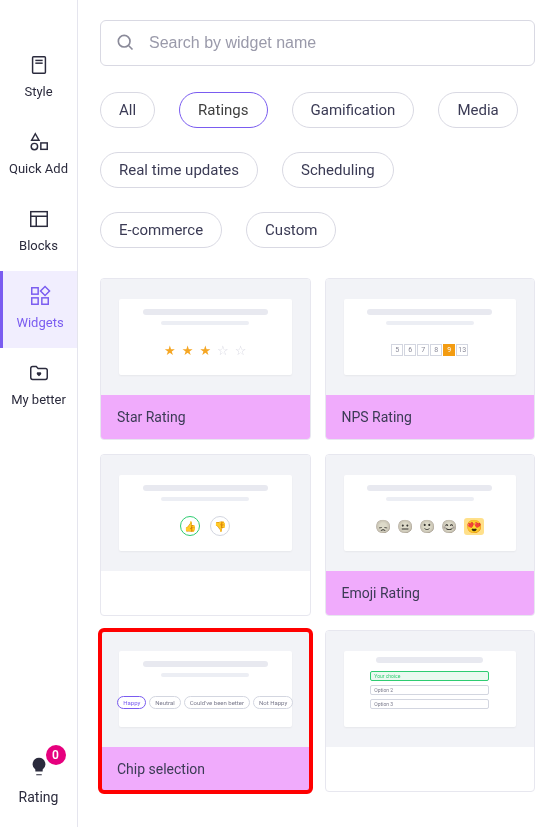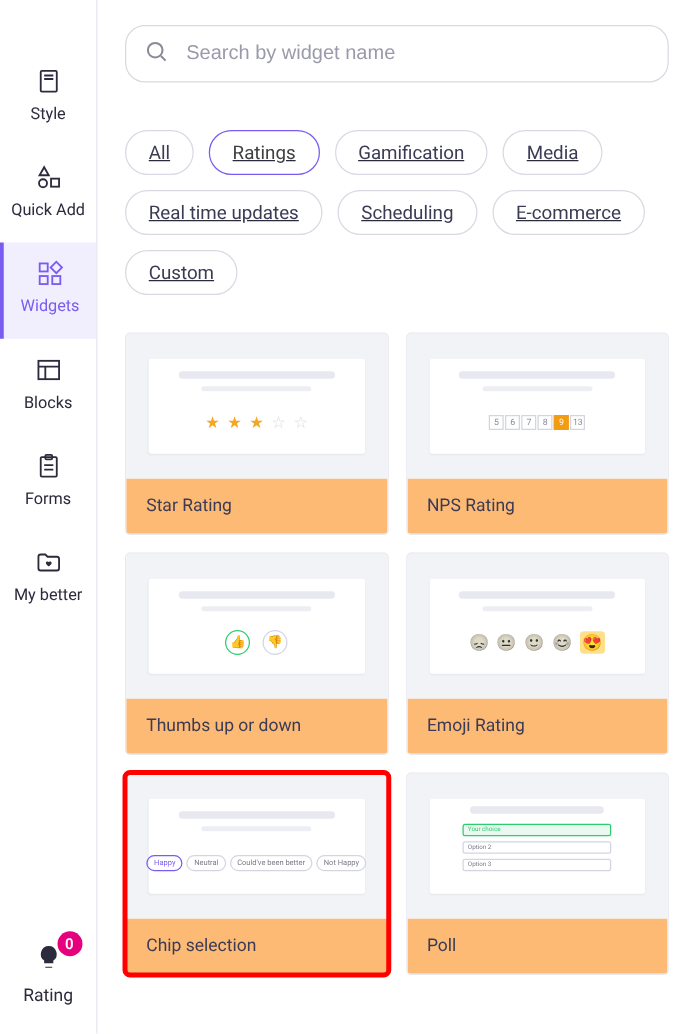--- a/index.html
+++ b/index.html
@@ -67,37 +67,36 @@
   }
 
   .main {
     flex:1;
     padding: 20px 22px 20px 22px;
     overflow:auto;
   }
   .search {
     display:flex; align-items:center;
     border:1px solid #d9d9e3;
-    border-radius:16px;
+    border-radius:6px;
     height:46px;
     padding:0 14px;
     gap:14px;
-    margin-bottom:38px;
+    margin-bottom:26px;
   }
   .search input {
     border:none; outline:none; flex:1;
     font-size:16px; color:#2b2b3d;
     background:transparent;
   }
   .search input::placeholder { color:#9a9aaa; }
 
   .chips {
-    display:flex; flex-wrap:wrap; gap:12px;
+    display:flex; flex-wrap:wrap; gap:24px;
     margin-bottom:30px;
-    text-decoration:underline;
   }
   .chip {
     border:1px solid #d9d9e3;
     border-radius:999px;
     padding:8px 18px;
     font-size:15px;
     color:#3b3b55;
     cursor:pointer;
     background:#fff;
   }
@@ -126,21 +125,21 @@
   .preview {
     height:116px;
     background:#f2f3f7;
     display:flex; align-items:center; justify-content:center;
     padding:18px;
   }
   .label {
     padding:14px 16px;
     font-size:14px;
     color:#3b3b55;
-    background:#fdba74;
+    background:#f0abfc;
   }
 
   
   .mini {
     background:#fff; width:100%; height:76px;
     border-radius:2px;
     display:flex; flex-direction:column; align-items:center;
     padding:10px 10px;
     box-shadow: 0 1px 2px rgba(0,0,0,.05);
   }
@@ -202,54 +201,43 @@
       <span class="sb-icon">
         <svg width="22" height="22" viewBox="0 0 24 24" fill="none" stroke="#2b2b3d" stroke-width="1.6">
             <polygon points="8,3 12,10 4,10"></polygon>
             <rect x="14" y="13" width="7" height="7"></rect>
             <circle cx="7" cy="17" r="3.5"></circle>
           </svg>
       </span>
       <span class="lbl">Quick Add</span>
     </div>
 
+    <div class="sb-item">
+      <span class="sb-icon">
+        <svg width="22" height="22" viewBox="0 0 24 24" fill="none" stroke="#2b2b3d" stroke-width="1.6">
+            <rect x="3" y="4" width="18" height="16"></rect>
+            <line x1="3" y1="9" x2="21" y2="9"></line>
+            <line x1="9" y1="9" x2="9" y2="20"></line>
+          </svg>
+      </span>
+      <span class="lbl">Blocks</span>
+    </div>
+
     <div class="sb-item active">
       <span class="sb-icon">
         <svg width="22" height="22" viewBox="0 0 24 24" fill="none" stroke="#7a5cf0" stroke-width="1.6">
             <rect x="3" y="3" width="7" height="7"></rect>
             <rect x="3" y="14" width="7" height="7"></rect>
             <rect x="14" y="14" width="7" height="7"></rect>
             <rect x="14" y="3" width="7" height="7" transform="rotate(45 17.5 6.5)"></rect>
           </svg>
       </span>
       <span class="lbl">Widgets</span>
     </div>
 
-    <div class="sb-item">
-      <span class="sb-icon">
-        <svg width="22" height="22" viewBox="0 0 24 24" fill="none" stroke="#2b2b3d" stroke-width="1.6">
-            <rect x="3" y="4" width="18" height="16"></rect>
-            <line x1="3" y1="9" x2="21" y2="9"></line>
-            <line x1="9" y1="9" x2="9" y2="20"></line>
-          </svg>
-      </span>
-      <span class="lbl">Blocks</span>
-    </div>
-
-    <div class="sb-item">
-      <span class="sb-icon">
-        <svg width="22" height="22" viewBox="0 0 24 24" fill="none" stroke="#2b2b3d" stroke-width="1.6">
-            <rect x="5" y="4" width="14" height="17" rx="1"></rect>
-            <rect x="9" y="2" width="6" height="4" rx="1"></rect>
-            <line x1="8" y1="11" x2="16" y2="11"></line>
-            <line x1="8" y1="15" x2="16" y2="15"></line>
-          </svg>
-      </span>
-      <span class="lbl">Forms</span>
-    </div>
 
     <div class="sb-item">
       <span class="sb-icon">
         <svg width="22" height="22" viewBox="0 0 24 24" fill="none" stroke="#2b2b3d" stroke-width="1.6">
             <path d="M3 7a2 2 0 0 1 2-2h4l2 2h8a2 2 0 0 1 2 2v8a2 2 0 0 1-2 2H5a2 2 0 0 1-2-2z"></path>
             <path d="M12 15.5s-2.5-1.6-2.5-3a1.4 1.4 0 0 1 2.5-.9 1.4 1.4 0 0 1 2.5.9c0 1.4-2.5 3-2.5 3z" fill="#2b2b3d" stroke="none"></path>
           </svg>
       </span>
       <span class="lbl">My better</span>
     </div>
@@ -333,21 +321,20 @@
         <div class="preview">
           <div class="mini">
             <div class="line-lg"></div>
               <div class="line-sm"></div>
             <div class="row" style="gap:10px;">
               <span class="thumb up">👍</span>
               <span class="thumb down">👎</span>
             </div>
           </div>
         </div>
-        <div class="label">Thumbs up or down</div>
       </div>
 
       <div class="card">
         <div class="preview">
           <div class="mini">
             <div class="line-lg"></div>
               <div class="line-sm"></div>
             <div class="row">
               <span class="emo">😞</span>
               <span class="emo">😐</span>
@@ -378,18 +365,17 @@
 
       <div class="card">
         <div class="preview">
           <div class="mini" style="padding-top:6px;">
             <div class="line-lg" style="width:70%;margin-bottom:8px;"></div>
             <div class="poll-row sel">Your choice</div>
             <div class="poll-row">Option 2</div>
             <div class="poll-row">Option 3</div>
           </div>
         </div>
-        <div class="label">Poll</div>
       </div>
 
     </div>
   </div>
 </div>
 
 </body></html>

